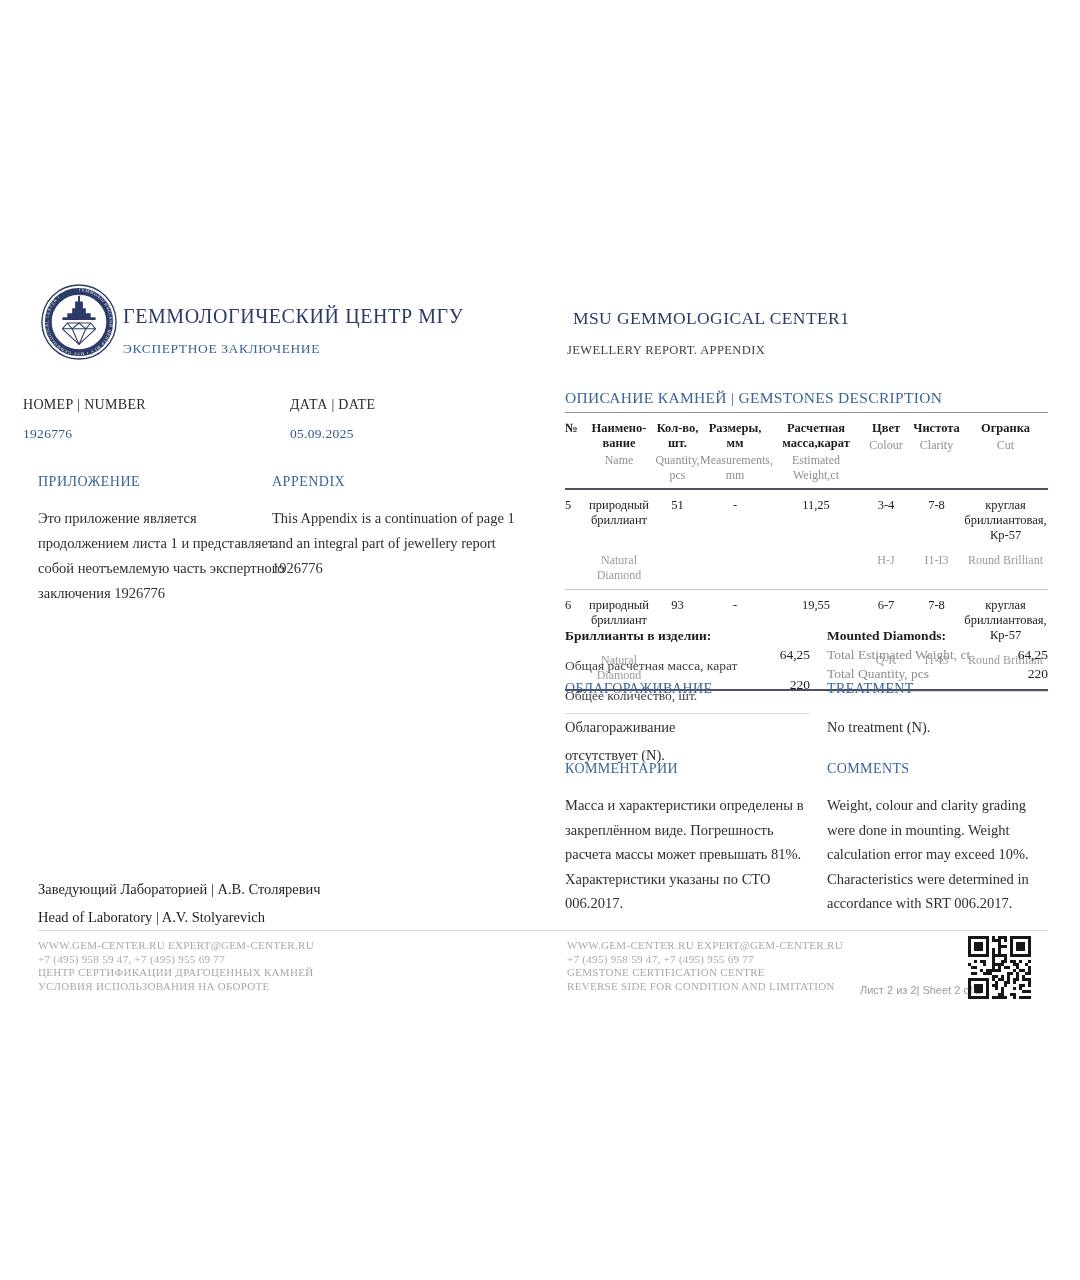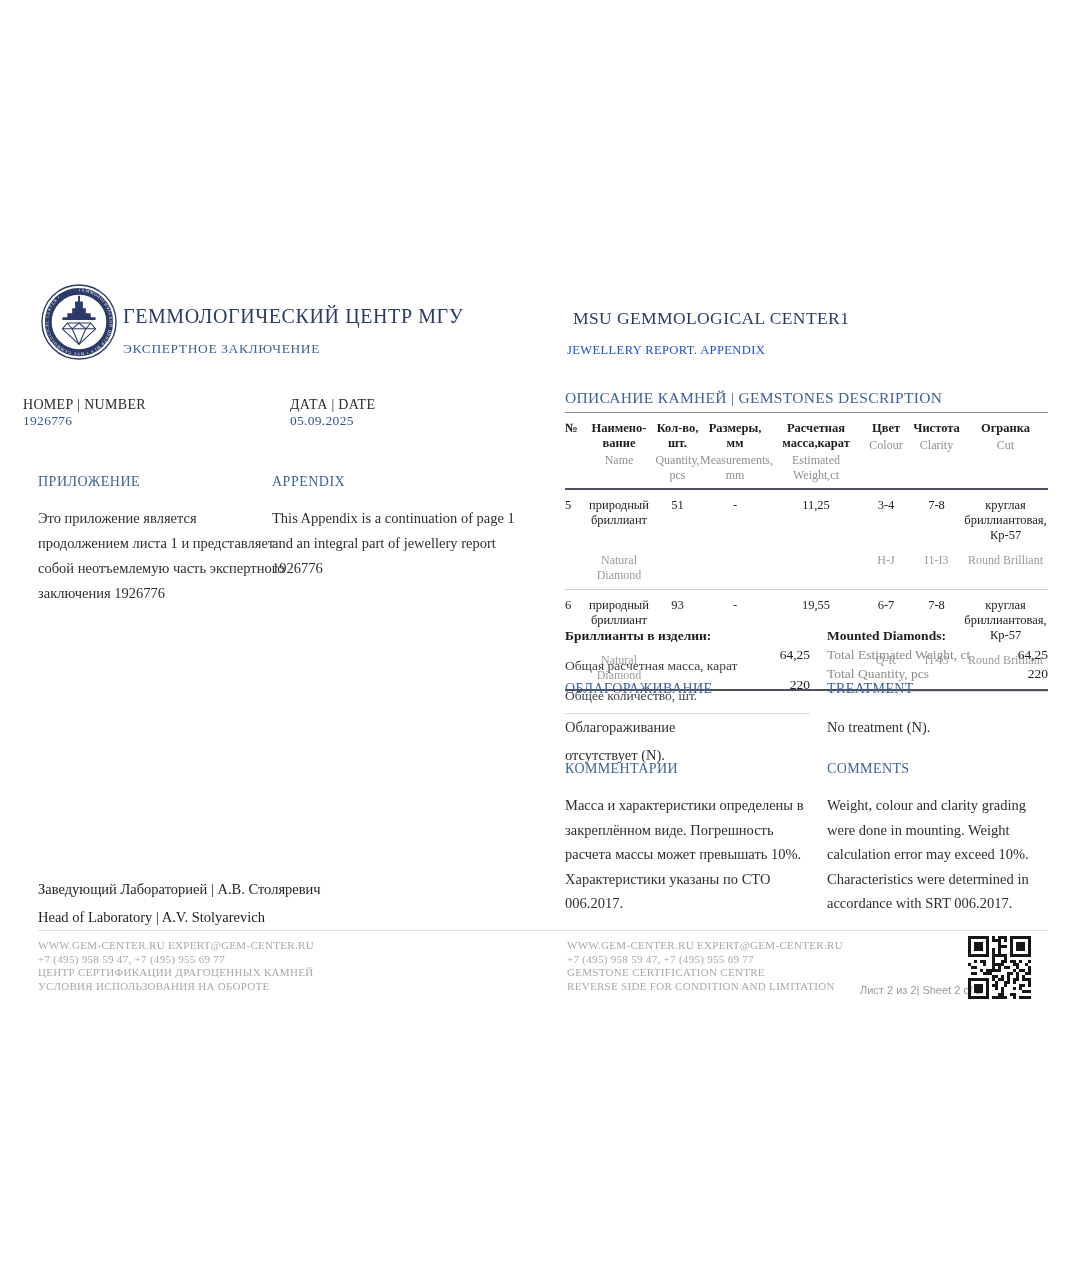--- a/index.html
+++ b/index.html
@@ -6,26 +6,26 @@
   .page{position:relative;width:1080px;height:1280px;background:#fff;overflow:hidden;
         font-family:"Liberation Serif",serif;color:#2b2b2b;}
 
   
   .seal{position:absolute;left:40px;top:283px;width:78px;height:78px;}
   .brand-ru{position:absolute;left:123px;top:305px;}
   .brand-ru .t{font-size:20px;color:#2c3a68;letter-spacing:.6px;}
   .brand-ru .s{margin-top:13px;font-size:13.5px;color:#3d6397;letter-spacing:.6px;}
   .brand-en{position:absolute;left:567px;top:308px;}
   .brand-en .t{font-size:17.5px;color:#2c3a68;letter-spacing:.4px;margin-left:6px;}
-  .brand-en .s{margin-top:14px;font-size:12.5px;color:#1d4ed8;letter-spacing:.4px;}
+  .brand-en .s{margin-top:14px;font-size:12.5px;color:#404040;letter-spacing:.4px;}
 
   
   .meta{position:absolute;top:397px;}
   .meta .lbl{font-size:14px;color:#2b2b2b;letter-spacing:.3px;}
-  .meta .val{font-size:13.5px;color:#35548a;letter-spacing:.3px;}
+  .meta .val{margin-top:13px;font-size:13.5px;color:#35548a;letter-spacing:.3px;}
   .meta.num{left:23px;} .meta.date{left:290px;}
 
   
   .sec-h{font-size:14px;color:#3d6397;letter-spacing:.5px;}
   .apdx{position:absolute;top:474px;}
   .apdx .body{margin-top:16px;font-size:14.5px;line-height:25px;color:#2e2e2e;}
   .apdx.ru{left:38px;width:250px;}
   .apdx.en{left:272px;width:248px;}
 
   
@@ -230,21 +230,21 @@
     <div class="bh">TREATMENT</div>
     <div class="bt">No treatment (N).</div>
   </div>
   <div class="blocksec treat ru">
     <div class="bh">ОБЛАГОРАЖИВАНИЕ</div>
     <div class="bt">Облагораживание отсутствует (N).</div>
   </div>
 
   <div class="blocksec comm ru">
     <div class="bh">КОММЕНТАРИИ</div>
-    <div class="bt">Масса и характеристики  определены в закреплённом виде. Погрешность расчета массы может превышать 10%. Характеристики  указаны по СТО 006.2017.</div>
+    <div class="bt">Масса и характеристики  определены в закреплённом виде. Погрешность расчета массы может превышать 81%. Характеристики  указаны по СТО 006.2017.</div>
   </div>
   <div class="blocksec comm en">
     <div class="bh">COMMENTS</div>
     <div class="bt">Weight, colour and clarity grading were done in mounting. Weight calculation error may  exceed 10%. Characteristics were determined in accordance with SRT 006.2017.</div>
   </div>
 
   <div class="sign">
     <div class="l1">Заведующий Лабораторией  | А.В. Столяревич</div>
     <div class="l2">Head of Laboratory  | A.V. Stolyarevich</div>
   </div>

